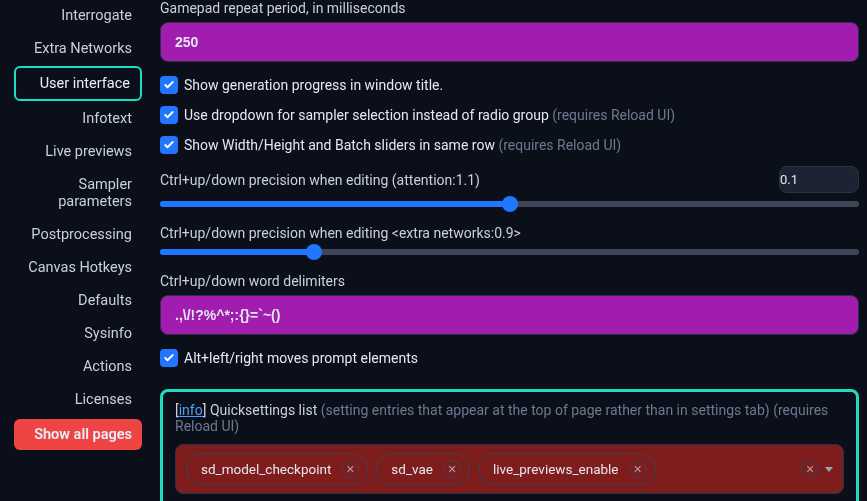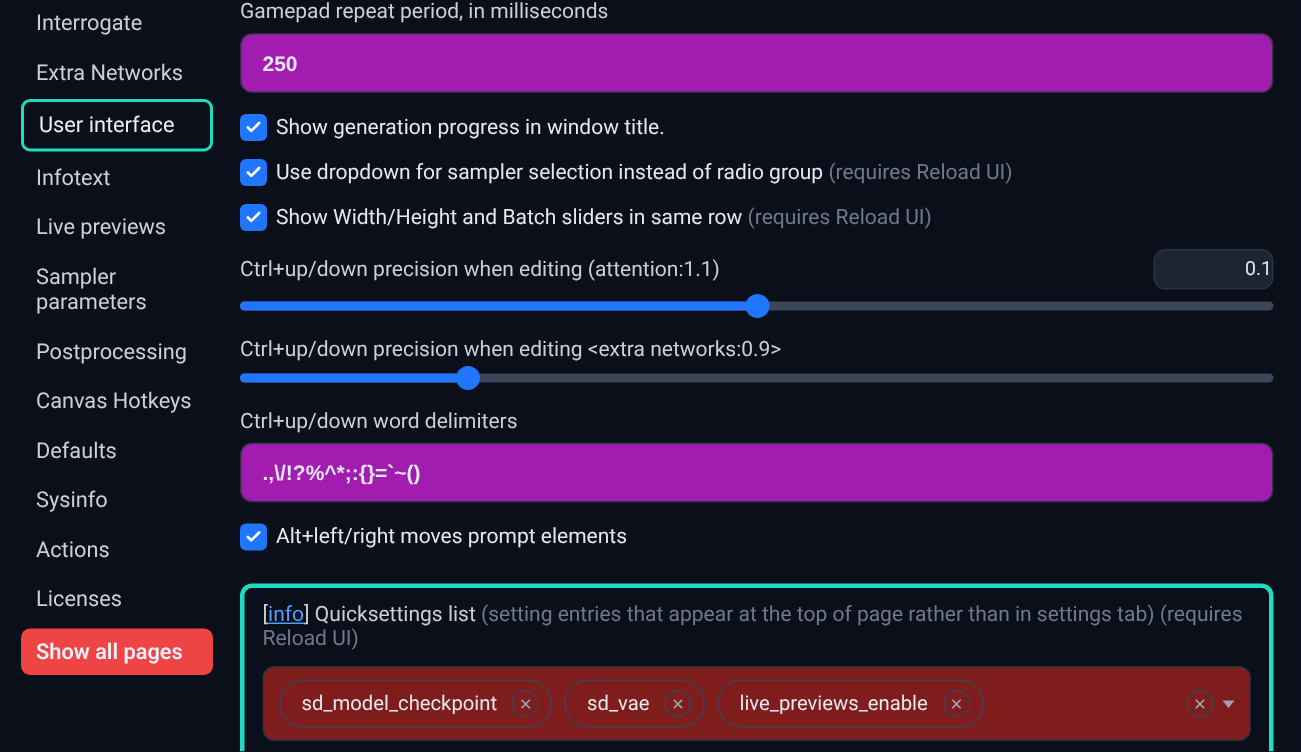--- a/index.html
+++ b/index.html
@@ -8,20 +8,21 @@
     background: #0b0f1a;
     color: #c9d0dc;
     font-family: -apple-system, BlinkMacSystemFont, "Segoe UI", Roboto, sans-serif;
     font-size: 14px;
     display: flex;
   }
   .sidebar {
     width: 150px;
     padding: 0 8px 8px 14px;
     flex-shrink: 0;
+    text-align: right;
   }
   .side-item {
     padding: 7px 10px;
     color: #c9d0dc;
     font-size: 14.5px;
     cursor: pointer;
     border-radius: 6px;
     margin-bottom: 2px;
   }
   .side-item.active {
@@ -30,21 +31,21 @@
     color: #e9eef7;
   }
   .side-item.show-all {
     background: #ef4444;
     color: #e9eef7;
     font-weight: 600;
     margin-top: 4px;
   }
   .main {
     flex: 1;
-    padding: 0 18px 8px 10px;
+    padding: 0 8px 8px 10px;
     overflow: hidden;
   }
   .row { margin-bottom: 14px; }
   .label {
     color: #c9d0dc;
     font-size: 14px;
     margin-bottom: 6px;
   }
   .text-input {
     width: 100%;
@@ -81,21 +82,21 @@
     align-items: center;
     margin-bottom: 8px;
   }
   .slider-row .label { flex: 1; margin-bottom: 0; }
   .num-box {
     background: #1c2433;
     border: 1px solid #2a3244;
     border-radius: 8px;
     padding: 5px 0;
     width: 80px;
-    text-align: right;
+    text-align: left;
     color: #e4e8f1;
     font-size: 13px;
   }
   .slider-track {
     position: relative;
     height: 6px;
     background: #3d4658;
     border-radius: 3px;
     margin-bottom: 18px;
   }

